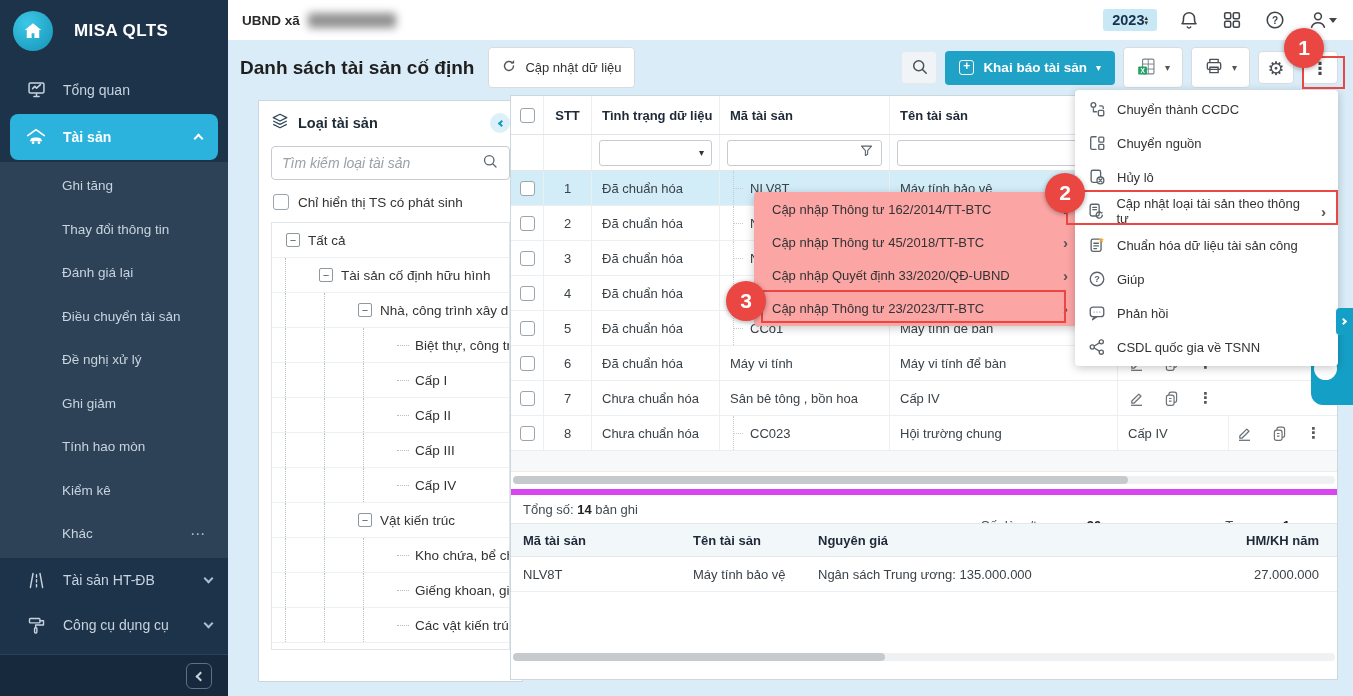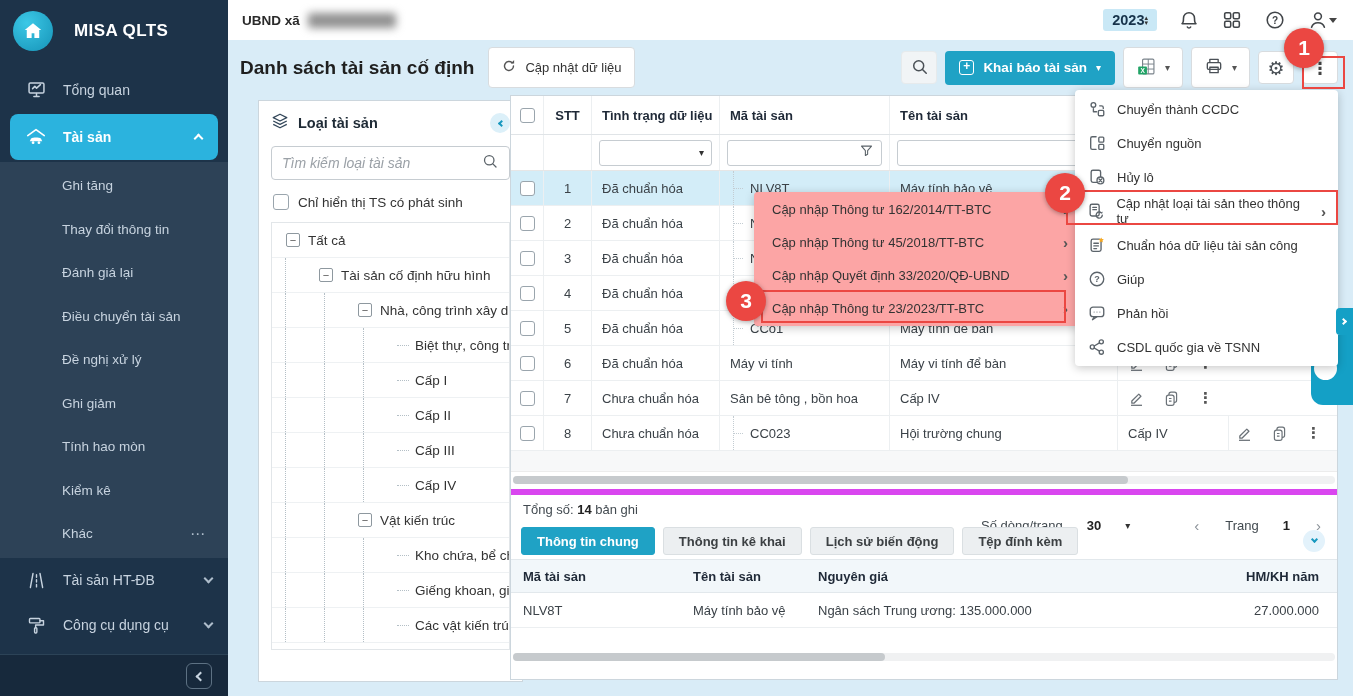--- a/index.html
+++ b/index.html
@@ -621,29 +621,20 @@
           <span>Số dòng/trang</span>
           <b>30</b>
           <span class="car" style="color:#333">▾</span>
           <span style="width:14px"></span>
           <span class="pg-chev">‹</span>
           <span>Trang</span>
           <b>1</b>
           <span class="pg-chev">›</span>
         </div>
       </div>
-      <div class="tabsbar">
-        <div class="tab on">Thông tin chung</div>
-          <div class="tab">Thông tin kê khai</div>
-          <div class="tab">Lịch sử biến động</div>
-          <div class="tab">Tệp đính kèm</div>
-          <span class="tab-chevcirc">
-            <span class="chev c-down"></span>
-          </span>
-      </div>
       <div class="dethead dcols">
         <div>Mã tài sản</div>
         <div>Tên tài sản</div>
         <div>Nguyên giá</div>
         <div class="dr">HM/KH năm</div>
         <div></div>
       </div>
       <div class="detrow dcols">
         <div>NLV8T</div>
         <div>Máy tính bảo vệ</div>

